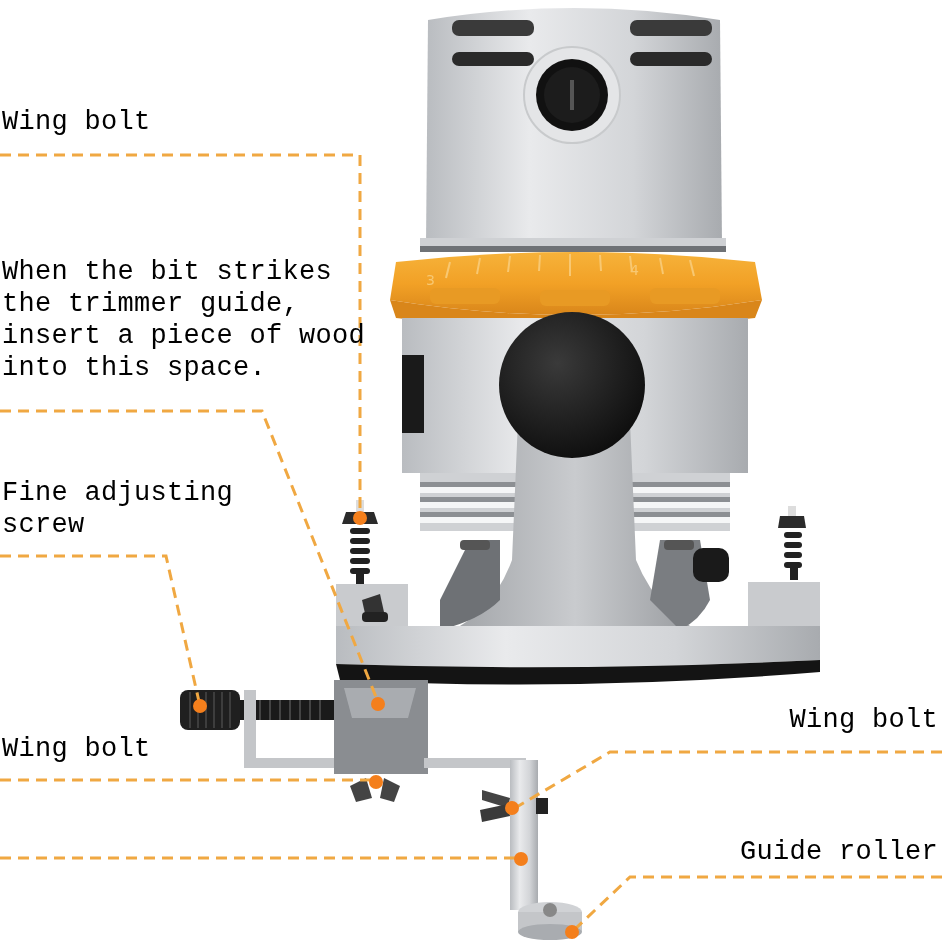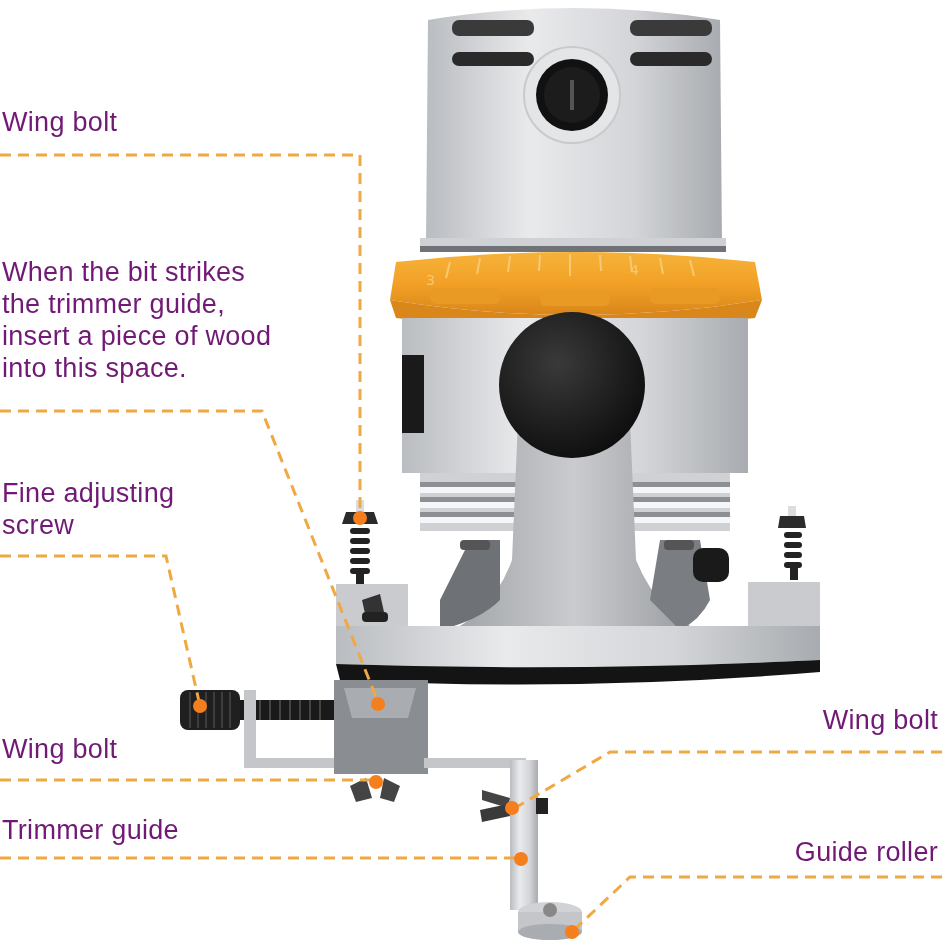--- a/index.html
+++ b/index.html
@@ -1,22 +1,22 @@
 <!DOCTYPE html>
 <html><head>
   <meta charset="utf-8">
   <style>
     html, body { margin: 0; padding: 0; }
     body { width: 942px; height: 942px; background: #ffffff; position: relative; overflow: hidden; font-family: "DejaVu Sans", sans-serif; }
     .stage { position: absolute; left: 0; top: 0; width: 942px; height: 942px; }
     .illustration { position: absolute; left: 0; top: 0; width: 942px; height: 942px; }
     .label {
-      position: absolute; color: #701a75; font-size: 27px; line-height: 32px;
+      position: absolute; color: #000000; font-size: 27px; line-height: 32px;
       font-weight: 500; letter-spacing: 0.3px; white-space: pre-line;
-      font-family: Liberation Sans, sans-serif;
+      font-family: Liberation Mono, monospace;
     }
     .label.right { text-align: right; }
     .leaders { position: absolute; left: 0; top: 0; width: 942px; height: 942px; pointer-events: none; }
   </style>
 </head>
 <body>
 
 <div class="stage">
 
   <svg class="illustration" viewBox="0 0 942 942" xmlns="http://www.w3.org/2000/svg">
@@ -217,17 +217,16 @@
   </svg>
 
   <div class="label" style="left:2px; top:106px;">Wing bolt</div>
   <div class="label" style="left:2px; top:477px;">Fine adjusting
 screw</div>
   <div class="label" style="left:2px; top:256px;">When the bit strikes
 the trimmer guide,
 insert a piece of wood
 into this space.</div>
   <div class="label" style="left:2px; top:733px;">Wing bolt</div>
-  <div class="label" style="left:2px; top:814px;">Trimmer guide</div>
   <div class="label right" style="right:4px; top:704px;">Wing bolt</div>
   <div class="label right" style="right:4px; top:836px;">Guide roller</div>
 
 </div>
 
 </body></html>

